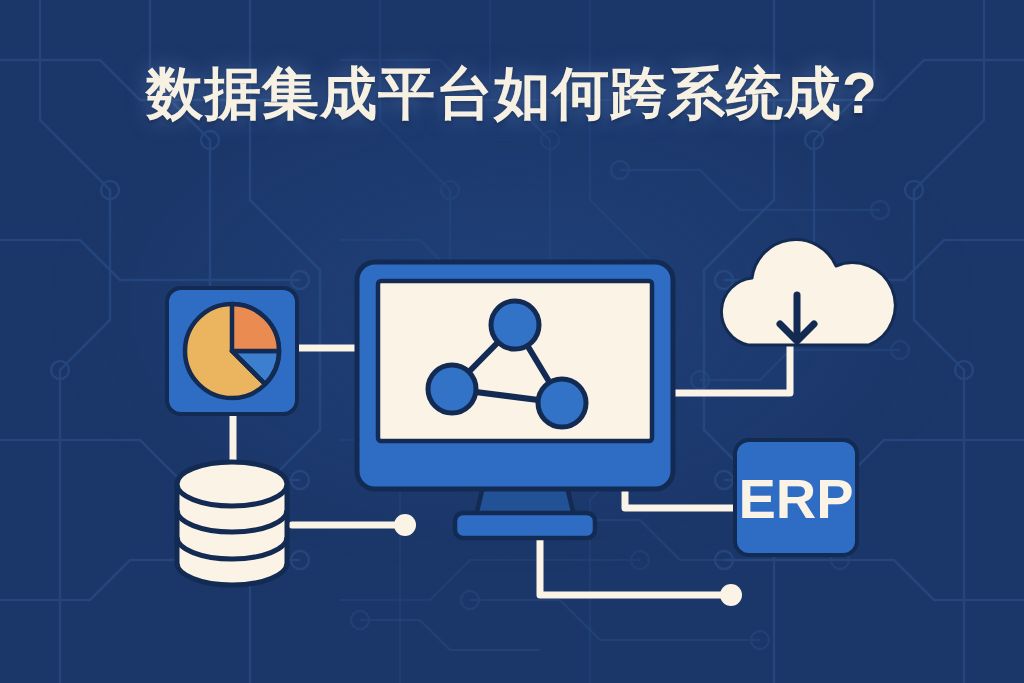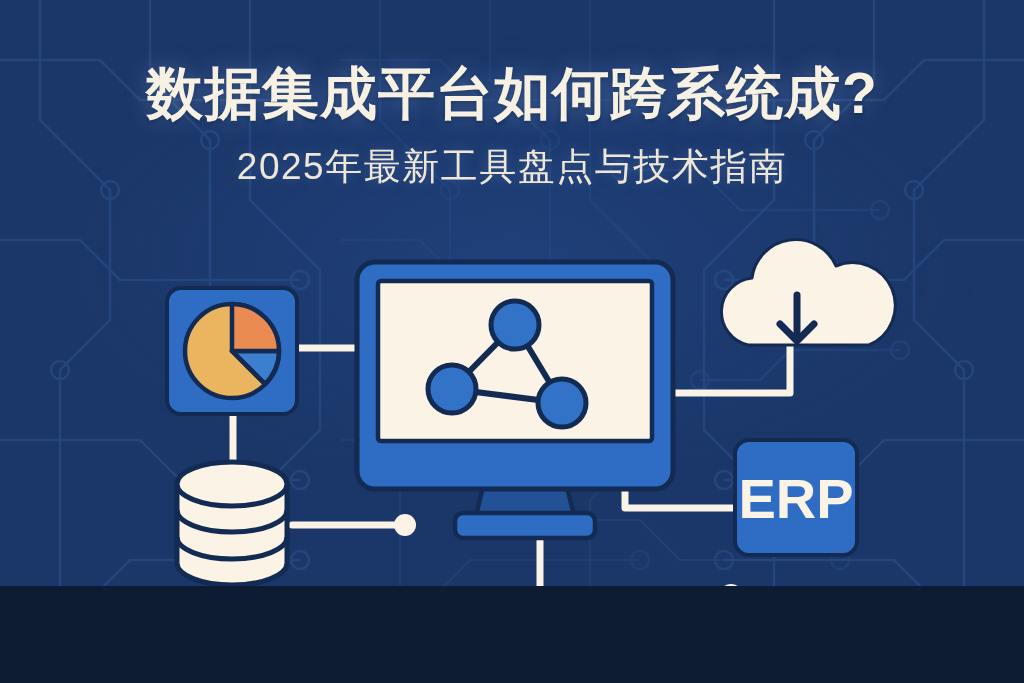--- a/index.html
+++ b/index.html
@@ -6,21 +6,21 @@
     margin: 0;
     padding: 0;
     background: #0e1c33;
   }
   body {
     font-family: "Liberation Sans", "DejaVu Sans", sans-serif;
   }
   #poster {
     position: relative;
     width: 1024px;
-    height: 586px;
+    height: 683px;
     overflow: hidden;
     background: #b91c1c;
   }
   #bg-circuit {
     position: absolute;
     inset: 0;
     width: 1024px;
     height: 683px;
   }
   #bg-vignette {
@@ -116,21 +116,20 @@
       <circle cx="620" cy="170" r="9"></circle>
       <circle cx="880" cy="210" r="9"></circle>
       <circle cx="360" cy="620" r="9"></circle>
     </g>
   </svg>
 
   <div id="bg-vignette"></div>
 
   <div id="headline-block">
     <h1 id="title">数据集成平台如何跨系统成?</h1>
-    <h2 id="subtitle">2025年最新工具盘点与技术指南</h2>
   </div>
 
   <svg id="illustration" viewBox="0 0 1024 683" xmlns="http://www.w3.org/2000/svg">
 
     <g fill="none" stroke="#faf3e6" stroke-width="7" stroke-linecap="round" stroke-linejoin="round">
 
       <path d="M297 348 L361 348"></path>
 
       <path d="M233 412 L233 470"></path>
 

